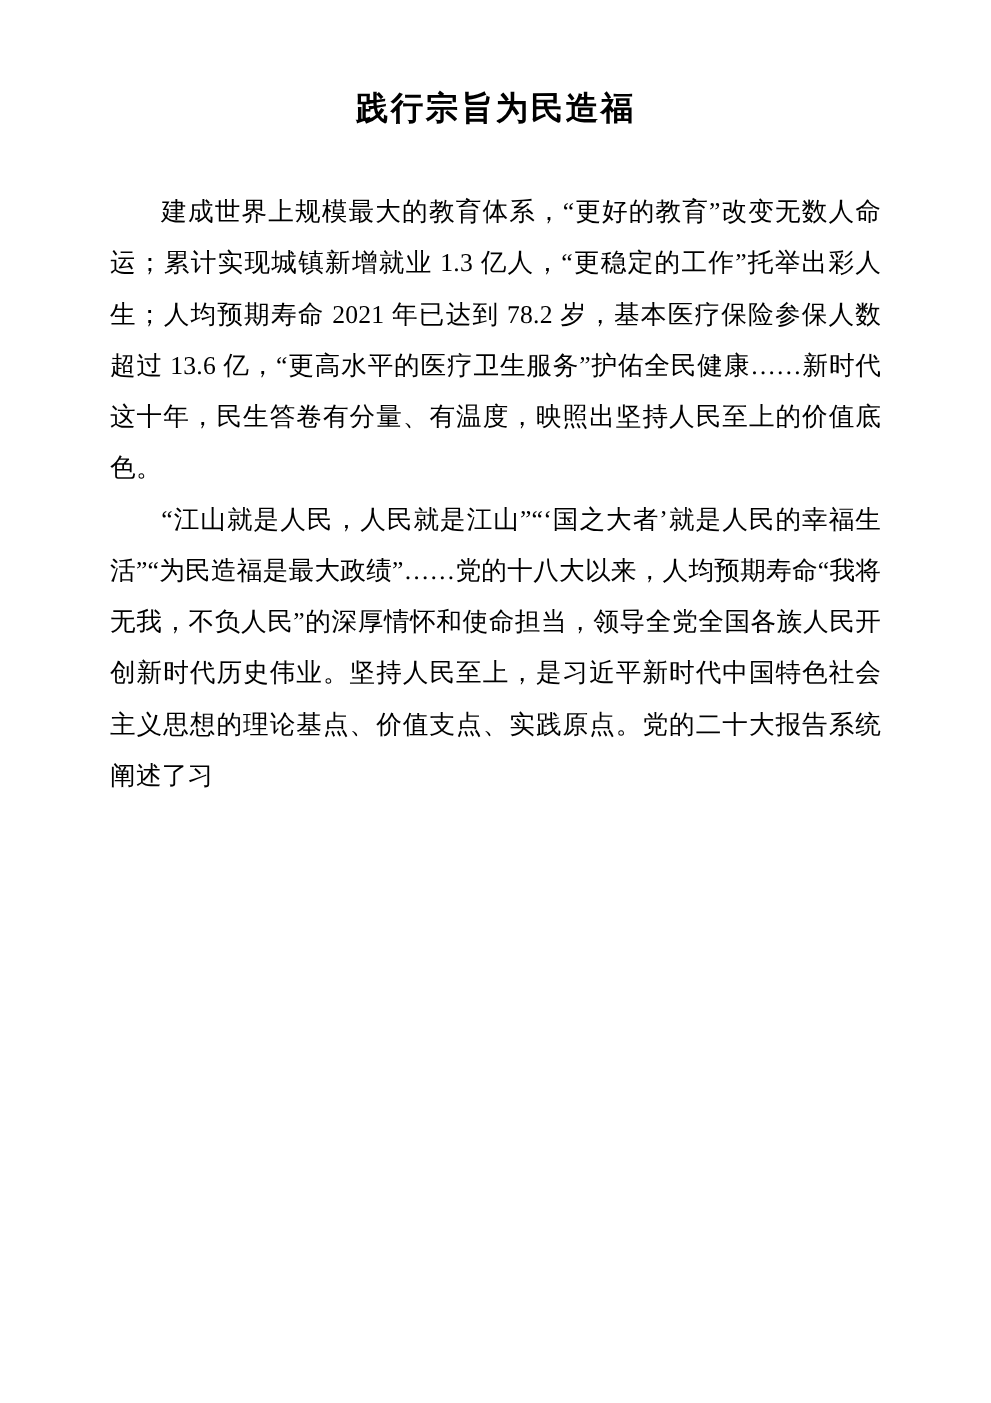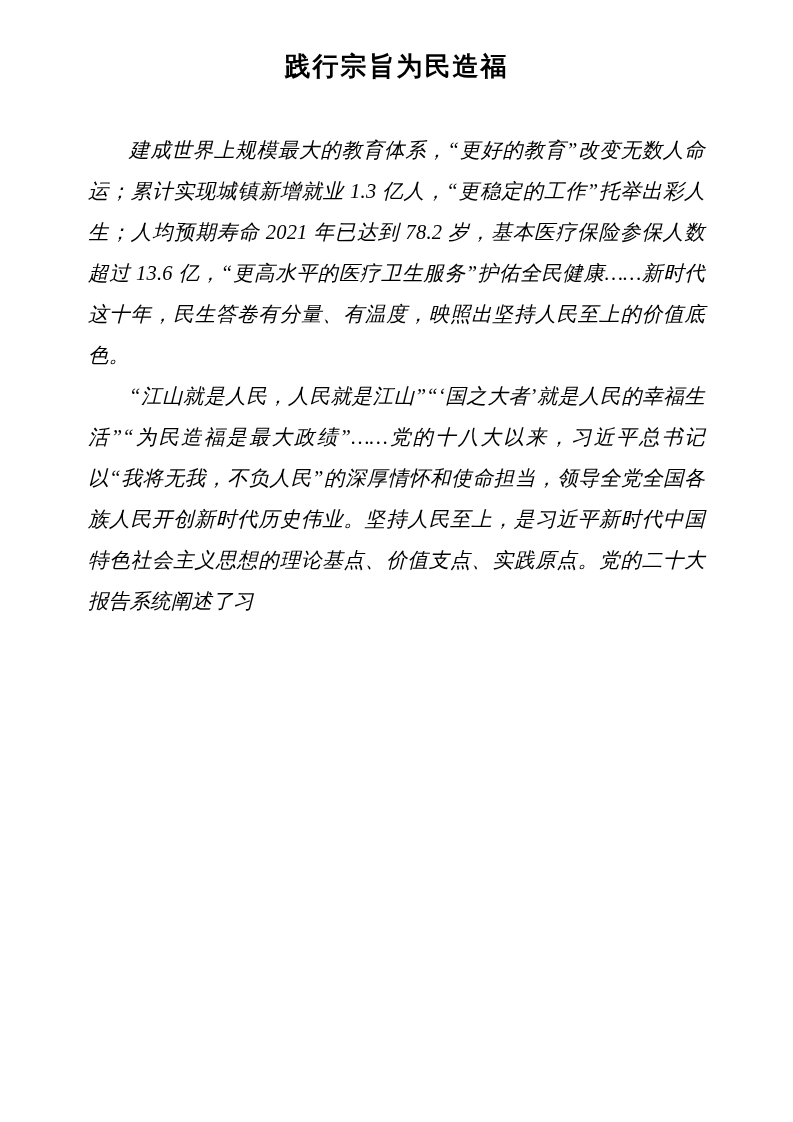--- a/index.html
+++ b/index.html
@@ -11,21 +11,21 @@
     width: 793px;
     height: 1122px;
     font-family: "Liberation Serif", "DejaVu Serif", serif;
     color: #000000;
     -webkit-font-smoothing: antialiased;
   }
   .page {
     width: 793px;
     height: 1122px;
     box-sizing: border-box;
-    padding: 48px 88px 60px 88px;
+    padding: 68px 88px 60px 88px;
     position: relative;
     overflow: hidden;
   }
   .doc-title {
     font-family: "Liberation Sans", "DejaVu Sans", sans-serif;
     font-size: 26px;
     font-weight: bold;
     text-align: center;
     letter-spacing: 2px;
     margin: 0 0 46px 0;
@@ -34,28 +34,27 @@
   .body-text {
     font-size: 20.5px;
     line-height: 41px;
     text-align: justify;
     text-justify: inter-ideograph;
     letter-spacing: 0.2px;
   }
   .body-text p {
     margin: 0 0 0 0;
     text-indent: 2em;
-    font-style: italic;
   }
 </style>
 </head>
 <body>
 
 <div class="page">
 
   <h1 class="doc-title">践行宗旨为民造福</h1>
 
   <div class="body-text">
     <p>建成世界上规模最大的教育体系，“更好的教育”改变无数人命运；累计实现城镇新增就业 1.3 亿人，“更稳定的工作”托举出彩人生；人均预期寿命 2021 年已达到 78.2 岁，基本医疗保险参保人数超过 13.6 亿，“更高水平的医疗卫生服务”护佑全民健康……新时代这十年，民生答卷有分量、有温度，映照出坚持人民至上的价值底色。</p>
-    <p>“江山就是人民，人民就是江山”“‘国之大者’就是人民的幸福生活”“为民造福是最大政绩”……党的十八大以来，习近平总书记以“我将无我，不负人民”的深厚情怀和使命担当，领导全党全国各族人民开创新时代历史伟业。坚持人民至上，是习近平新时代中国特色社会主义思想的理论基点、价值支点、实践原点。党的二十大报告系统阐述了习</p>
+    <p>“江山就是人民，人民就是江山”“‘国之大者’就是人民的幸福生活”“为民造福是最大政绩”……党的十八大以来，人均预期寿命“我将无我，不负人民”的深厚情怀和使命担当，领导全党全国各族人民开创新时代历史伟业。坚持人民至上，是习近平新时代中国特色社会主义思想的理论基点、价值支点、实践原点。党的二十大报告系统阐述了习</p>
   </div>
 
 </div>
 
 </body></html>

